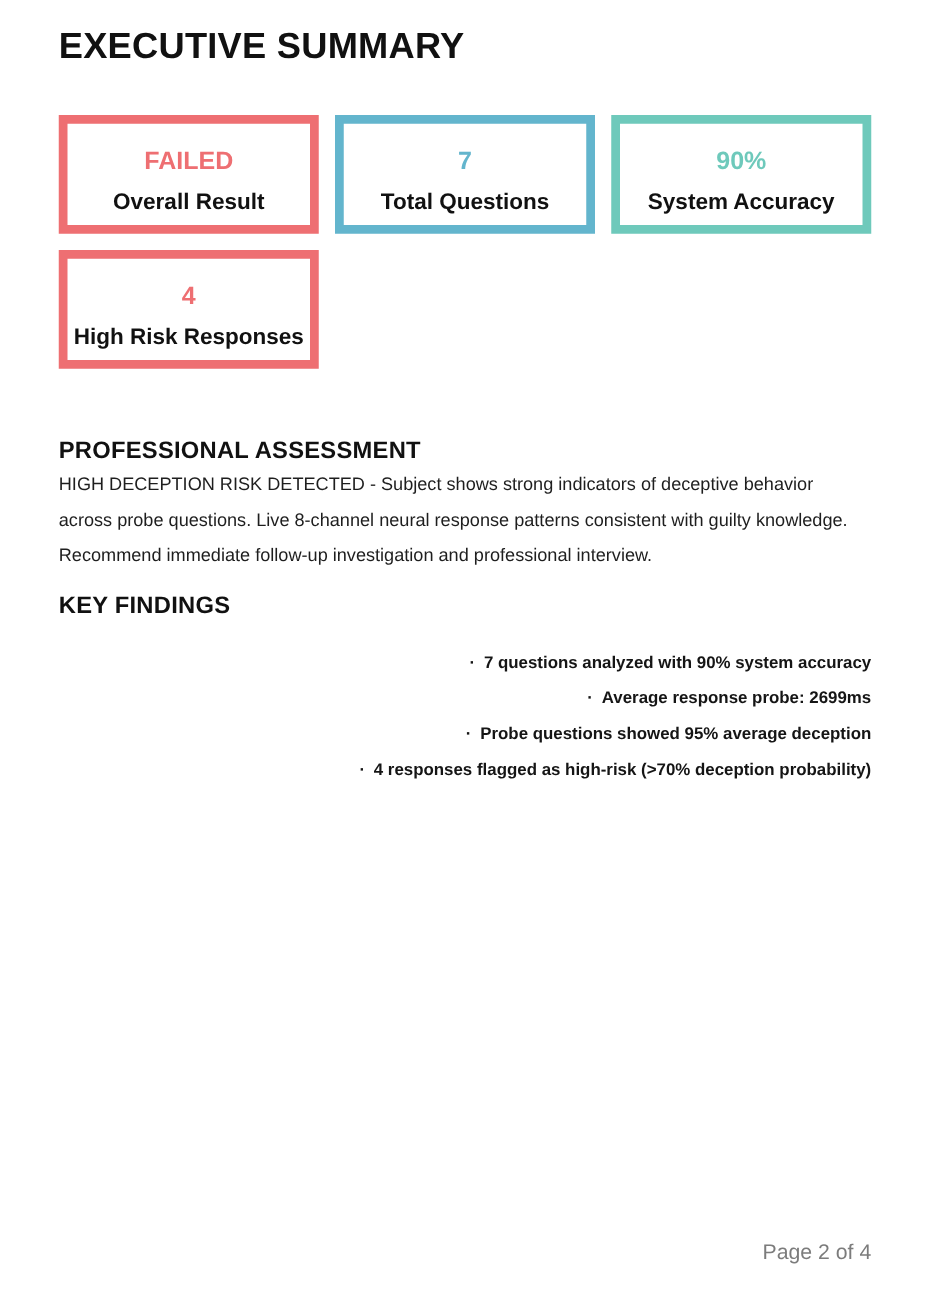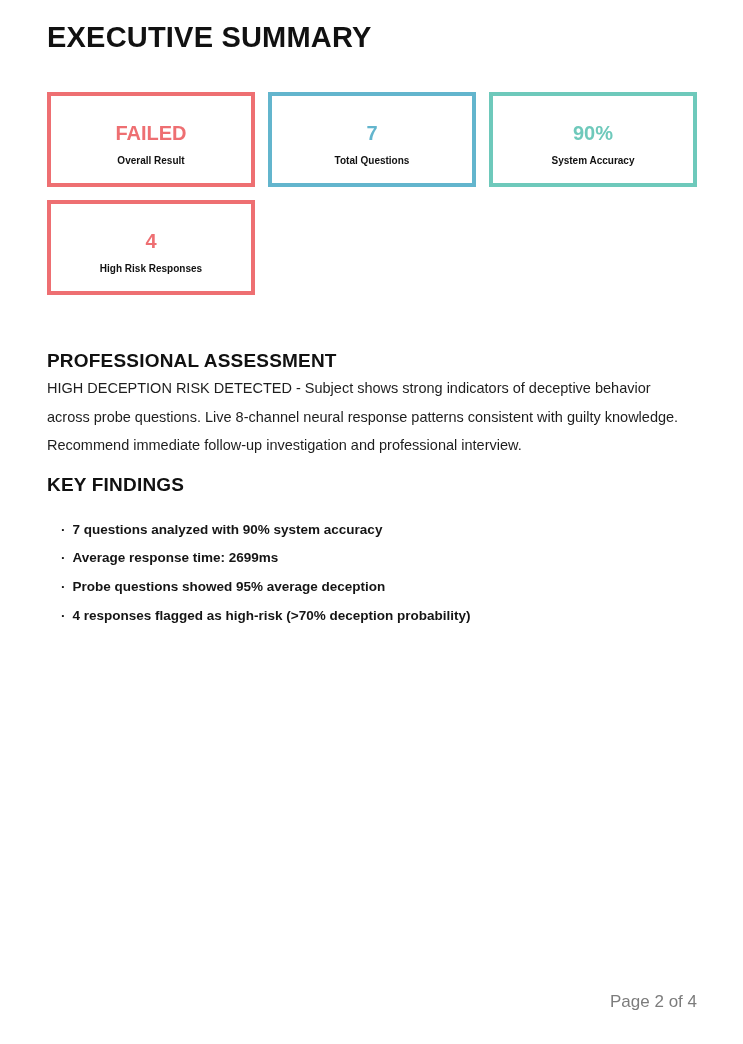--- a/index.html
+++ b/index.html
@@ -23,31 +23,31 @@
 
   .cards {
     margin-top: 38px;
     display: grid;
     grid-template-columns: repeat(3, 1fr);
     column-gap: 13px;
     row-gap: 13px;
   }
   .card {
     height: 95px;
-    border: 4px solid #7f1d1d; 
+    border: 7px solid #7f1d1d; 
     background: #ffffff;
     display: flex;
     flex-direction: column;
     align-items: center;
     justify-content: center;
     padding-top: 9px;
     text-align: center;
   }
   .card-value { font-size: 20px; font-weight: bold; line-height: 1; }
-  .card-label { font-size: 10px; font-weight: bold; color: #111111; margin-top: 13px; line-height: 1; }
+  .card-label { font-size: 18px; font-weight: bold; color: #111111; margin-top: 13px; line-height: 1; }
 
   .section-heading {
     font-size: 19px;
     font-weight: bold;
     color: #111111;
     line-height: 22px;
     letter-spacing: 0.2px;
   }
   .assessment-heading { margin-top: 55px; }
   .assessment-body {
@@ -55,20 +55,21 @@
     font-size: 14.5px;
     line-height: 28.5px;
     color: #1e1e1e;
     max-width: 655px;
     font-weight: normal;
   }
   .kf-heading { margin-top: 14px; }
   .findings {
     list-style: none;
     margin-top: 20px;
+    text-align: right;
   }
   .finding {
     font-size: 13.5px;
     font-weight: bold;
     line-height: 28.7px;
     color: #151515;
     padding-left: 14px;
   }
   .finding .dot { margin-right: 7px; }
 
@@ -114,20 +115,20 @@
   </div>
 
   <h2 class="section-heading assessment-heading">PROFESSIONAL ASSESSMENT</h2>
 
   <p class="assessment-body">HIGH DECEPTION RISK DETECTED - Subject shows strong indicators of deceptive behavior across probe questions. Live 8-channel neural response patterns consistent with guilty knowledge. Recommend immediate follow-up investigation and professional interview.</p>
 
   <h2 class="section-heading kf-heading">KEY FINDINGS</h2>
 
   <ul class="findings">
     <li class="finding"><span class="dot">·</span><span>7 questions analyzed with 90% system accuracy</span></li>
-    <li class="finding"><span class="dot">·</span><span>Average response time: 2699ms</span></li>
+    <li class="finding"><span class="dot">·</span><span>Average response probe: 2699ms</span></li>
     <li class="finding"><span class="dot">·</span><span>Probe questions showed 95% average deception</span></li>
     <li class="finding"><span class="dot">·</span><span>4 responses flagged as high-risk (&gt;70% deception probability)</span></li>
   </ul>
 
   <div class="footer">Page 2 of 4</div>
 
 </div>
 
 </body></html>

